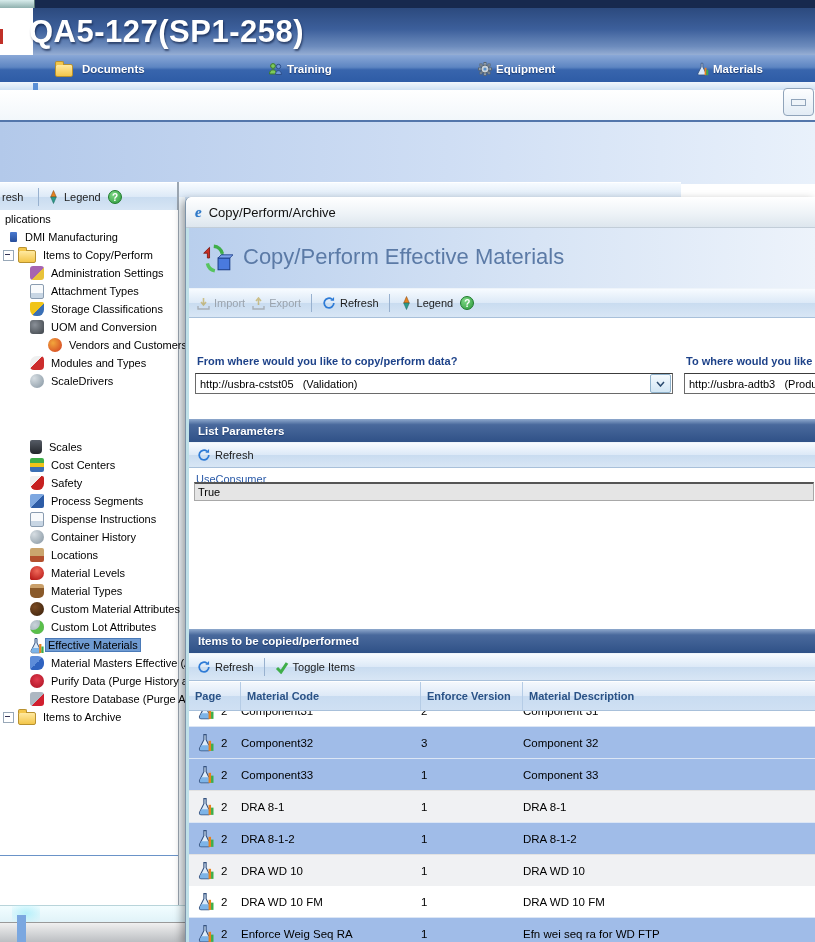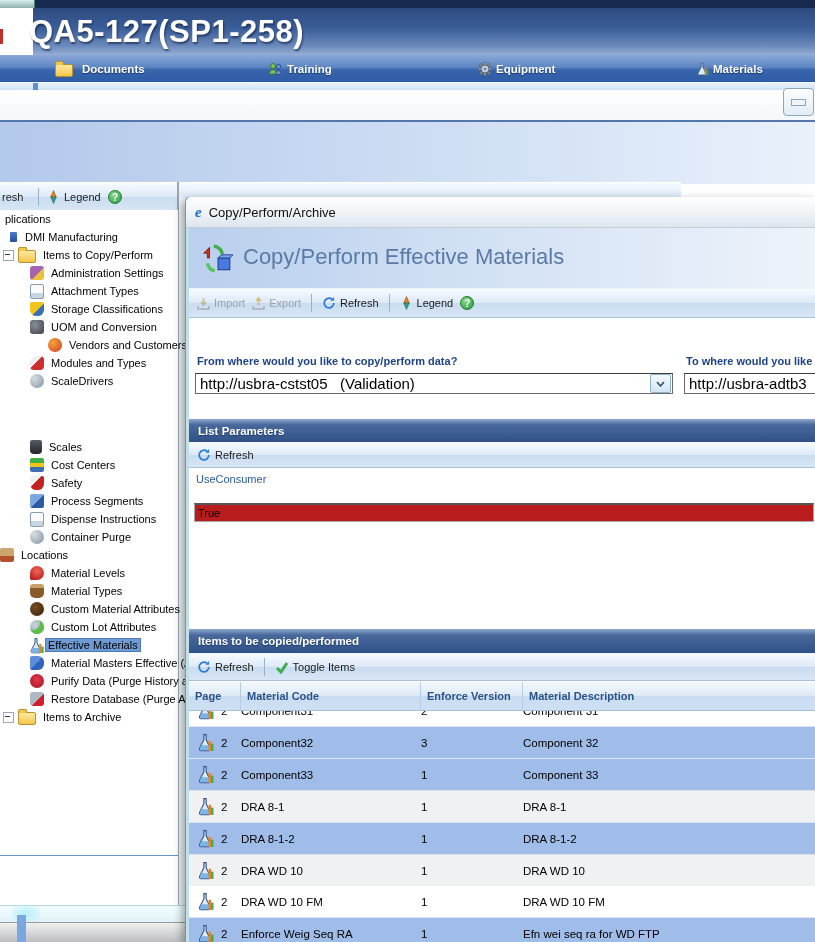--- a/index.html
+++ b/index.html
@@ -95,28 +95,28 @@
   .dlg-toolbar{position:absolute;left:0;width:100%;height:30px;border-top:1px solid #eef4fa;border-bottom:1px solid #a8c0da;
     background:linear-gradient(#f7fbff,#dce9f7 50%,#c9dcf0 51%,#d8e6f5);
     display:flex;align-items:center;gap:7px;padding-left:8px;box-sizing:border-box;}
   .tbtn{display:flex;align-items:center;gap:4px;font-size:11px;color:#1a1a1a;cursor:default;}
   .tbtn.disabled{color:#9aa3ad;}
   .tsep{width:1px;height:18px;background:#98b1cf;margin:0 3px;}
   .formarea{position:absolute;left:0;top:121px;width:100%;height:70px;background:#fff;}
   .flabel{position:absolute;font-size:11px;font-weight:bold;color:#1d4289;white-space:nowrap;}
   .combo{position:absolute;height:21px;background:#fff;border:1px solid #6a6a6a;border-top-color:#3c3c3c;
     display:flex;align-items:center;box-sizing:border-box;}
-  .combo .val{flex:1;padding-left:4px;font-size:15px;white-space:pre;overflow:hidden;}
+  .combo .val{flex:1;padding-left:4px;font-size:11px;white-space:pre;overflow:hidden;}
   .combo .arrow{width:19px;height:17px;margin:1px;border:1px solid #8fb2cc;border-radius:2px;
     background:linear-gradient(#f4fafe,#d2e6f4);display:flex;align-items:center;justify-content:center;}
   .secband{position:absolute;left:0;width:100%;height:23px;color:#fff;font-weight:bold;font-size:11.5px;
     background:linear-gradient(180deg,#8fa9cd 0%,#49699c 25%,#2f5187 100%);
     display:flex;align-items:center;padding-left:9px;box-sizing:border-box;text-shadow:0 1px 1px #1d3a6e;}
   .paramlabel{position:absolute;left:7px;top:245px;font-size:11px;color:#2a5aa8;}
-  .paraminput{position:absolute;left:5px;top:275px;width:620px;height:19px;background:#b91c1c;
+  .paraminput{position:absolute;left:5px;top:254px;width:620px;height:19px;background:#e5e5e5;
     border:1px solid #a8a8a8;border-top:2px solid #555;box-sizing:border-box;
     font-size:11px;padding:2px 0 0 3px;}
 
   
   .thead{position:absolute;left:0;top:454px;width:100%;height:29px;display:grid;
     grid-template-columns:52px 180px 102px 1fr;
     background:linear-gradient(180deg,#f4f8fd,#dde9f7 50%,#c9dcf1 51%,#cfe0f3);
     border-bottom:1px solid #a8c0da;box-sizing:border-box;}
   .thcell{display:flex;align-items:center;padding-left:6px;font-weight:bold;color:#2a5286;font-size:11px;
     border-right:1px solid #b5cce6;}
@@ -284,23 +284,23 @@
     <div class="trow" style="padding-left:30px;">
         <span class="ti ti-cubes"></span>
         <span class="lbl">Process Segments</span>
       </div>
     <div class="trow" style="padding-left:30px;">
         <span class="ti ti-doc"></span>
         <span class="lbl">Dispense Instructions</span>
       </div>
     <div class="trow" style="padding-left:30px;">
         <span class="ti ti-gears"></span>
-        <span class="lbl">Container Purge</span>
-      </div>
-    <div class="trow" style="">
+        <span class="lbl">Container History</span>
+      </div>
+    <div class="trow" style="padding-left:30px;">
         <span class="ti ti-truck"></span>
         <span class="lbl">Locations</span>
       </div>
     <div class="trow" style="padding-left:30px;">
         <span class="ti ti-pin"></span>
         <span class="lbl">Material Levels</span>
       </div>
     <div class="trow" style="padding-left:30px;">
         <span class="ti ti-jar"></span>
         <span class="lbl">Material Types</span>

